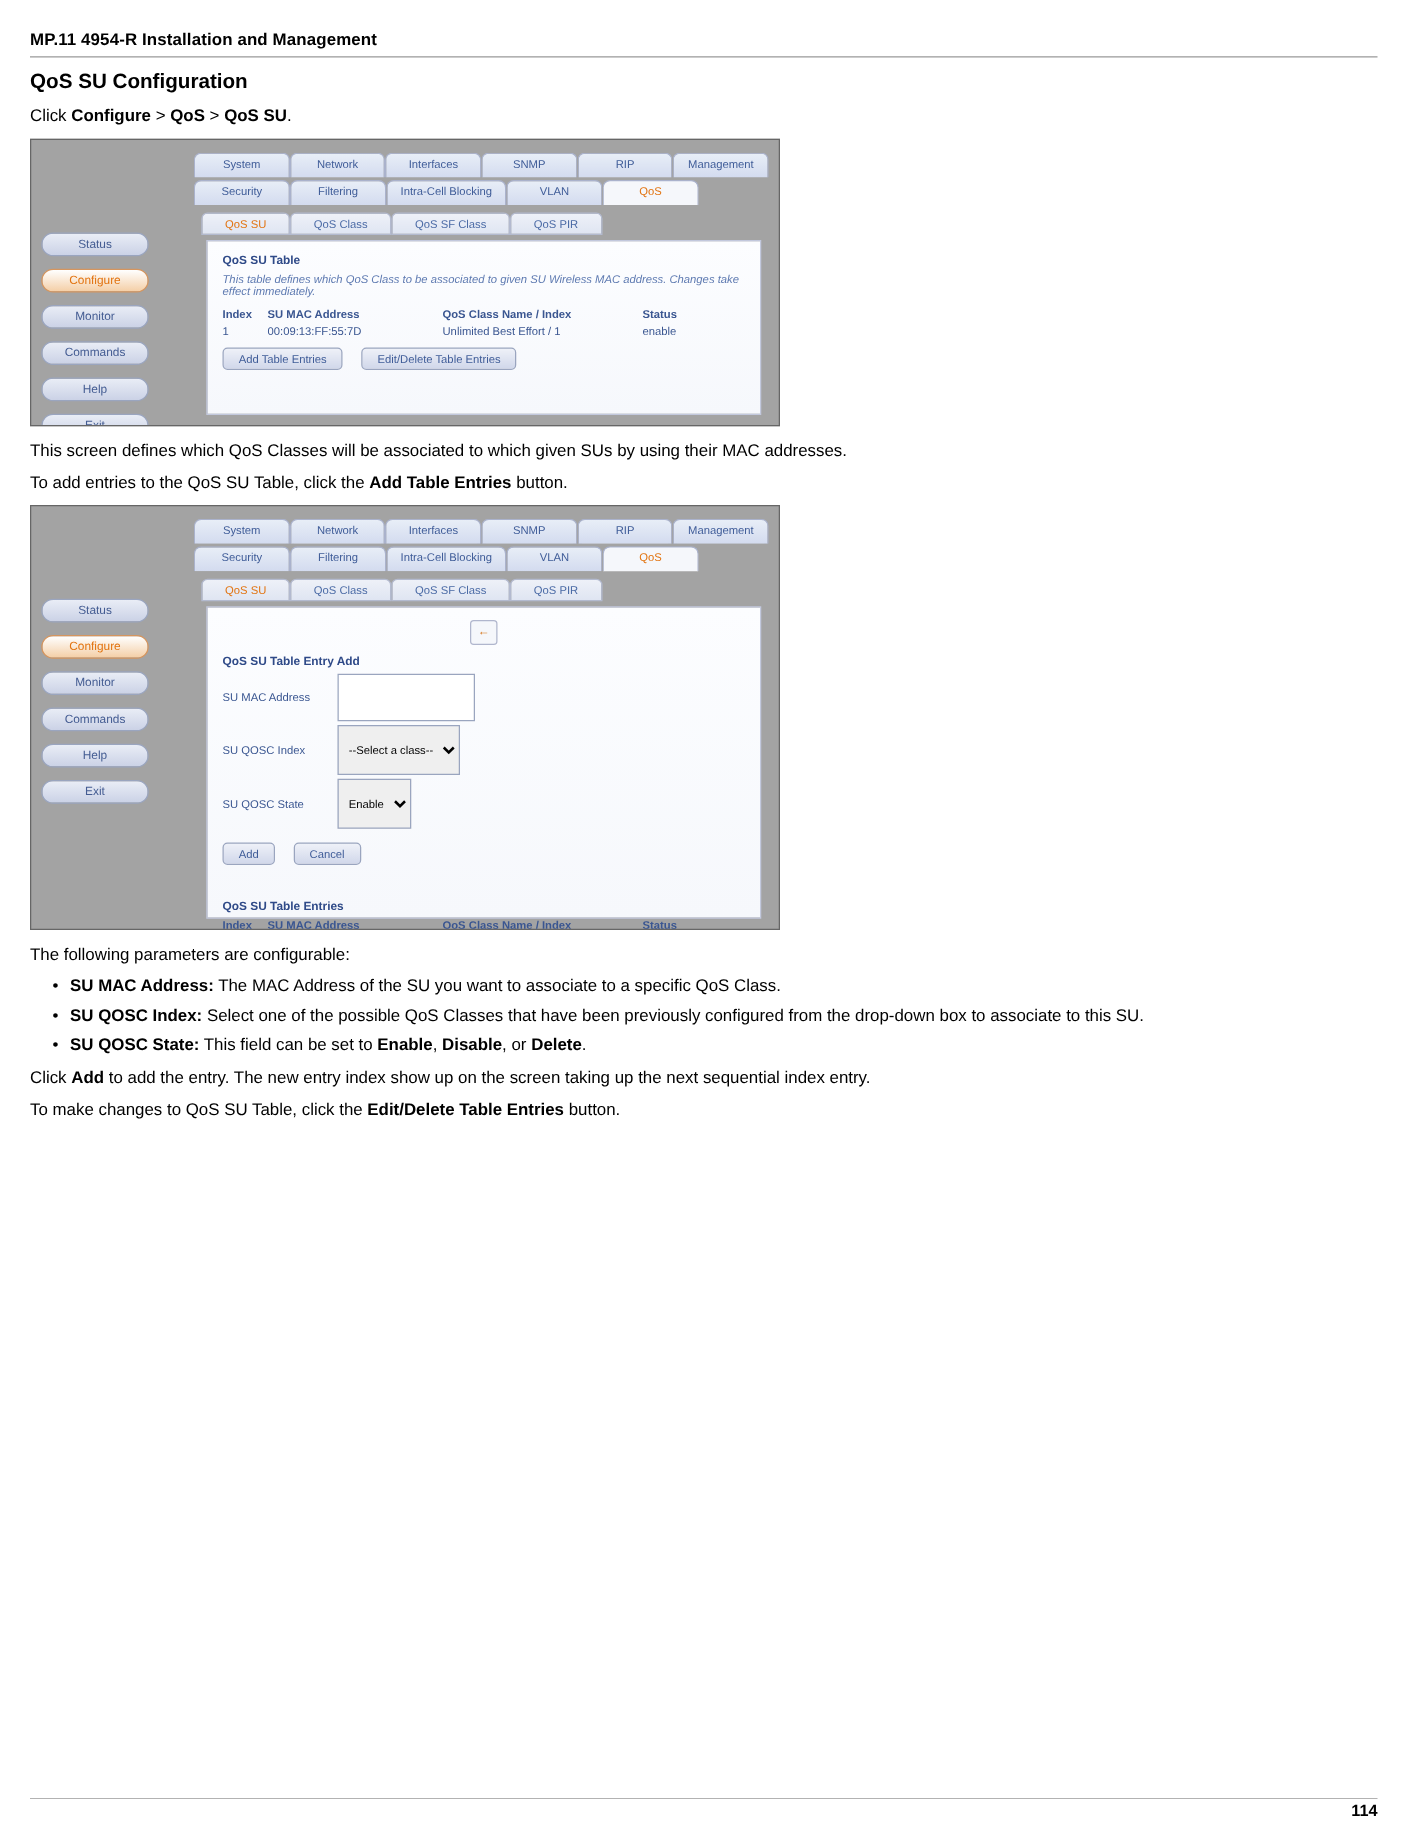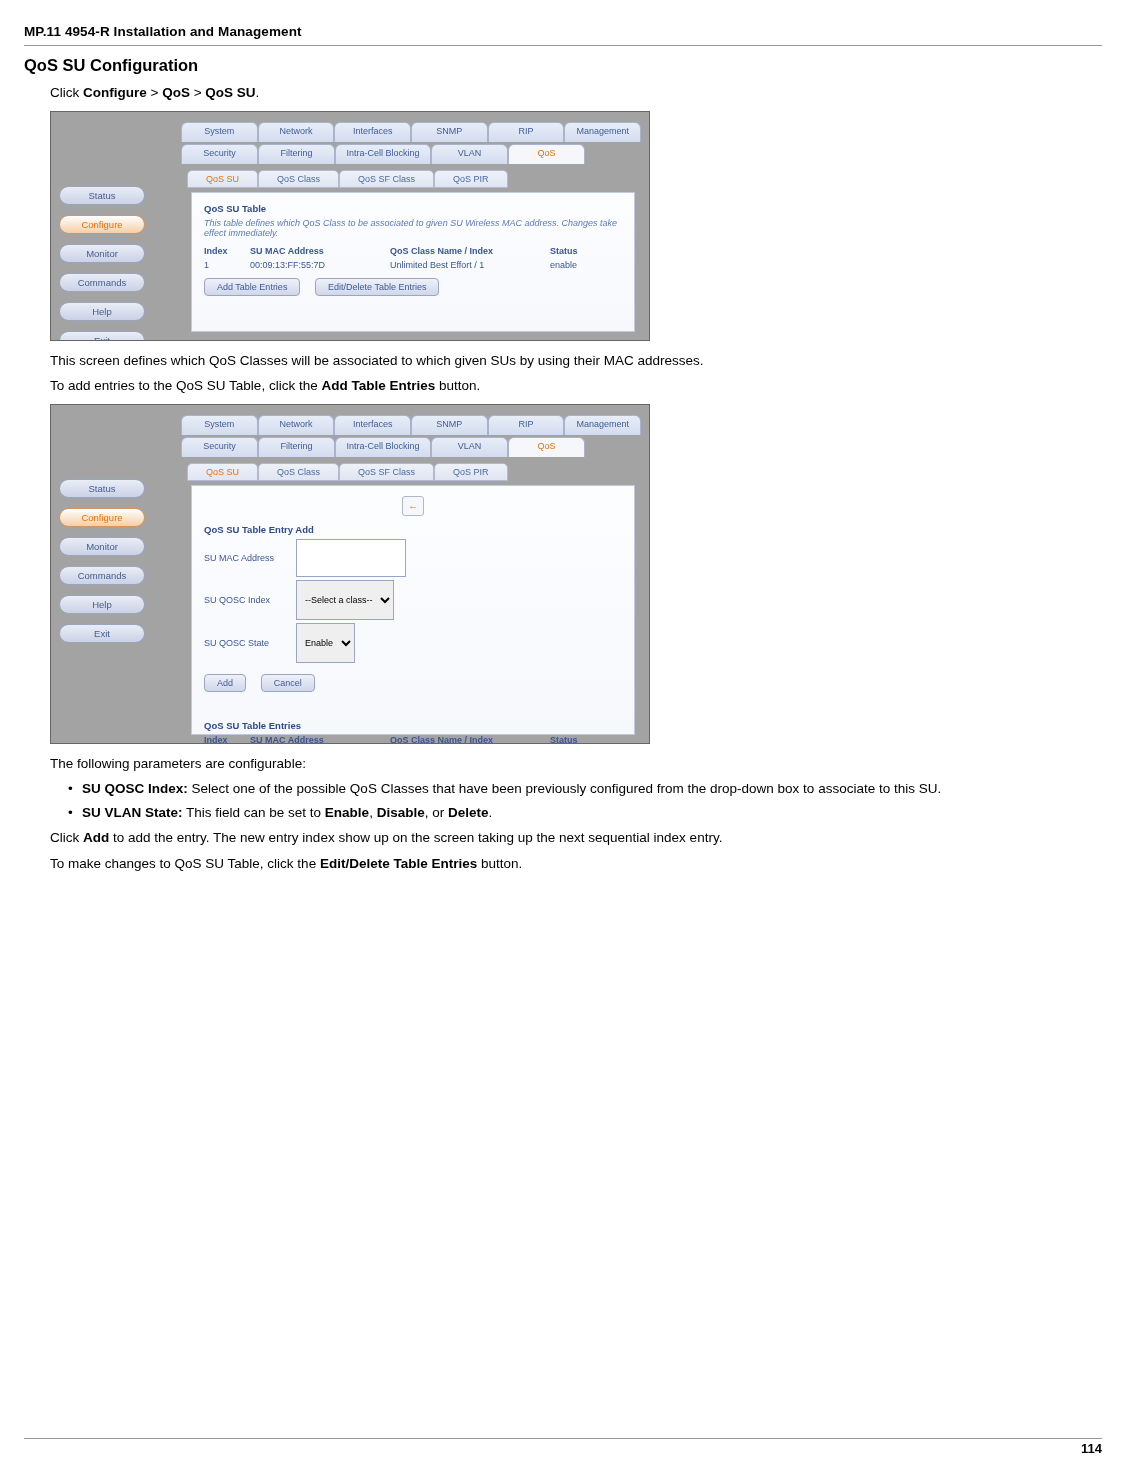--- a/index.html
+++ b/index.html
@@ -4,40 +4,40 @@
 <style>
 *{box-sizing:border-box;margin:0;padding:0}
 body{font-family:Arial,Helvetica,sans-serif;color:#000;background:#fff;padding:24px 24px 8px}
 .top{display:flex;justify-content:space-between;font-size:13.5px;letter-spacing:.1px}
 .top .l{line-height:1.35}
 .top .l .s1{font-weight:700}
 .top .l .s2{color:#333}
 .top .r{font-weight:700;text-align:left}
 hr.hr1{border:none;border-top:1px solid #999;margin:6px 0 10px}
 h2{font-size:16.5px;font-weight:700;margin-bottom:8px}
-.ind{margin-left:26px}
+.ind{}
 p{font-size:13.5px;line-height:1.45;margin:6px 0}
 b{font-weight:700}
 .imgbox{border:1px solid #666;background:#a3a3a3;padding:0;margin:8px 0 10px;width:600px;position:relative;height:230px;overflow:hidden}
 .imgbox2{height:340px}
 .tabs{position:absolute;left:130px;top:10px;right:8px;height:48px;font-size:9.5px;color:#385b9b}
 .tabrow{display:flex;gap:0;height:20px}
 .tab{background:linear-gradient(#e8eef7,#d3dbef);border:1px solid #aab2cc;border-bottom:none;border-top-left-radius:6px;border-top-right-radius:6px;padding:3px 0;text-align:center;width:77px;font-size:9px;color:#3f5c98}
 .tab.a{color:#e2730f;background:#f5f7fb}
 .midtabs{position:absolute;left:136px;top:58px;display:flex}
 .midtab{background:linear-gradient(#eef1f8,#dfe5f2);border:1px solid #b3bacf;border-top-left-radius:5px;border-top-right-radius:5px;padding:3px 18px;font-size:9px;color:#4a6aa5}
 .midtab.a{color:#e2730f}
 .sidebar{position:absolute;left:8px;top:74px;width:86px;display:flex;flex-direction:column;gap:10px}
 .sbtn{background:linear-gradient(#e9edf6,#cbd2e6);border:1px solid #9aa5bf;border-radius:12px;font-size:9.5px;text-align:center;padding:3px 0;color:#445c92}
 .sbtn.ac{color:#e2730f;border-color:#d5955e;background:linear-gradient(#fff,#f4cfa7)}
 .panel{position:absolute;left:140px;top:80px;right:14px;bottom:8px;border:1px solid #c2c8dd;background:linear-gradient(#fcfdff,#f6f8fc);padding:10px 12px;font-size:9.5px;color:#3a5691}
 .panel .tt{font-weight:700;color:#2f4a88;margin-bottom:4px}
 .panel .it{font-style:italic;color:#5e7ab1;margin-bottom:8px;font-size:9px}
 .row{display:flex;font-size:9px;color:#3a5691;margin-top:4px}
-.row .c1{width:46px}
+.row .c1{width:36px}
 .row .c2{width:140px}
 .row .c3{width:160px}
 .row .c4{width:60px}
 .hd{font-weight:700}
 .pbtn{display:inline-block;background:linear-gradient(#eef1f8,#d0d7ea);border:1px solid #9aa5bf;border-radius:4px;font-size:9px;color:#3f5c98;padding:3px 12px;margin-top:8px;margin-right:12px}
 .frm label{display:inline-block;width:92px;font-size:9px;color:#3a5691}
 .frm input,.frm select{font-size:9px;border:1px solid #9aa5bf;padding:13px 4px}
 .frm .line{margin:3px 0}
 .back{display:inline-flex;width:22px;height:20px;border:1px solid #b0b6cd;border-radius:3px;align-items:center;justify-content:center;color:#d77921;font-weight:700;margin:0 auto 8px;background:#f5f7fb}
 .center{text-align:center}
@@ -178,22 +178,23 @@
       <div class="c1">1</div>
       <div class="c2">00:09:13:FF:55:7D</div>
       <div class="c3">Unlimited Best Effort / 1</div>
       <div class="c4">enable</div>
     </div>
   </div>
 </div>
 
 <p>The following parameters are configurable:</p>
 <ul class="bl">
+  <li><b>SU MAC Address:</b><span> The MAC Address of the SU you want to associate to a specific QoS Class.</span></li>
   <li><b>SU QOSC Index:</b><span> Select one of the possible QoS Classes that have been previously configured from the drop-down box to associate to this SU.</span></li>
-  <li><b>SU VLAN State:</b><span> This field can be set to </span><b>Enable</b><span>, </span><b>Disable</b><span>, or </span><b>Delete</b><span>.</span></li>
+  <li><b>SU QOSC State:</b><span> This field can be set to </span><b>Enable</b><span>, </span><b>Disable</b><span>, or </span><b>Delete</b><span>.</span></li>
 </ul>
 <p><span>Click </span><b>Add</b><span> to add the entry. The new entry index show up on the screen taking up the next sequential index entry.</span></p>
 <p><span>To make changes to QoS SU Table, click the </span><b>Edit/Delete Table Entries</b><span> button.</span></p>
 </div>
 
 <div class="footer">
   <hr>
   <div class="pn">114</div>
 </div>
 

